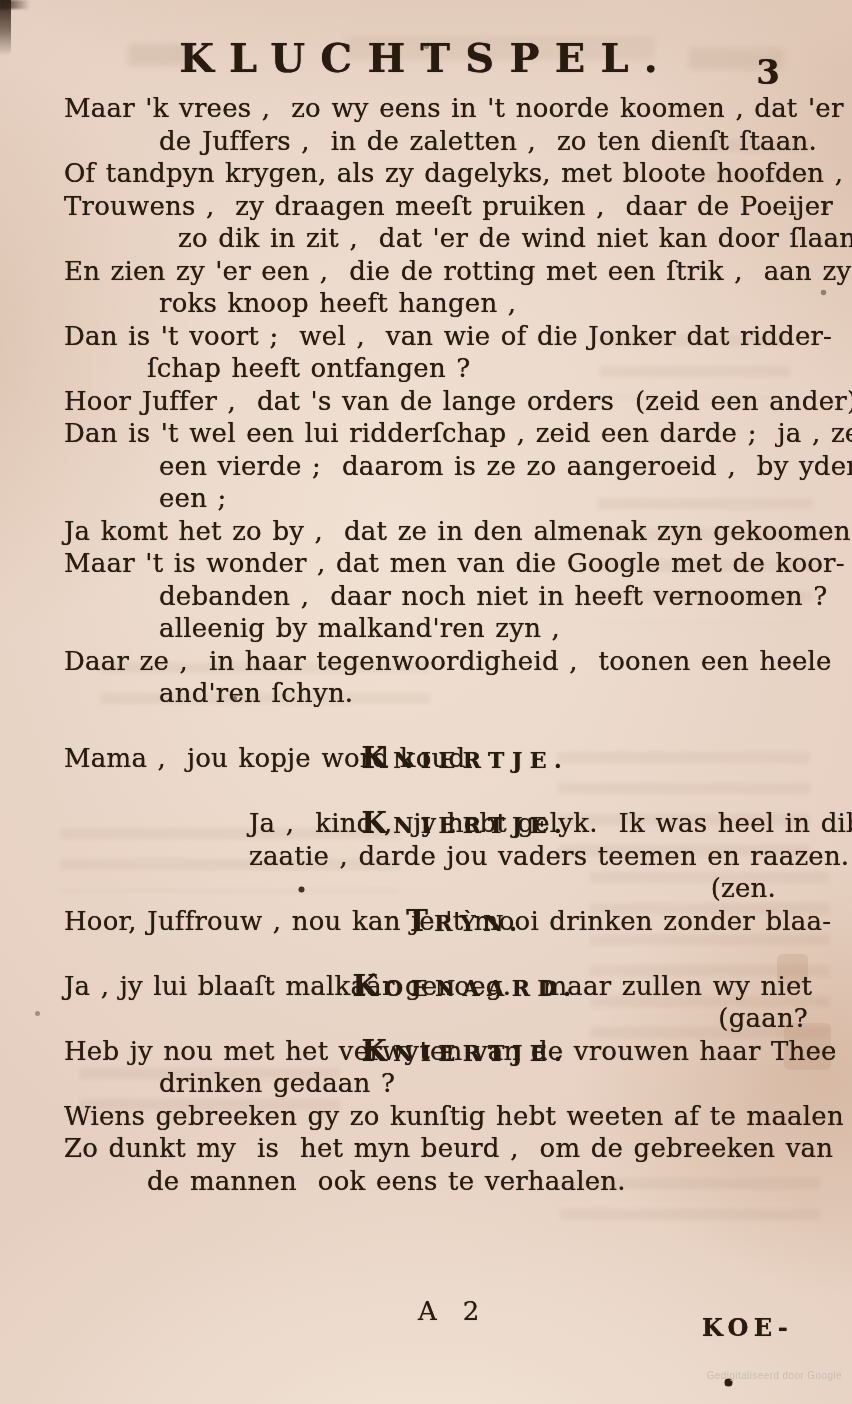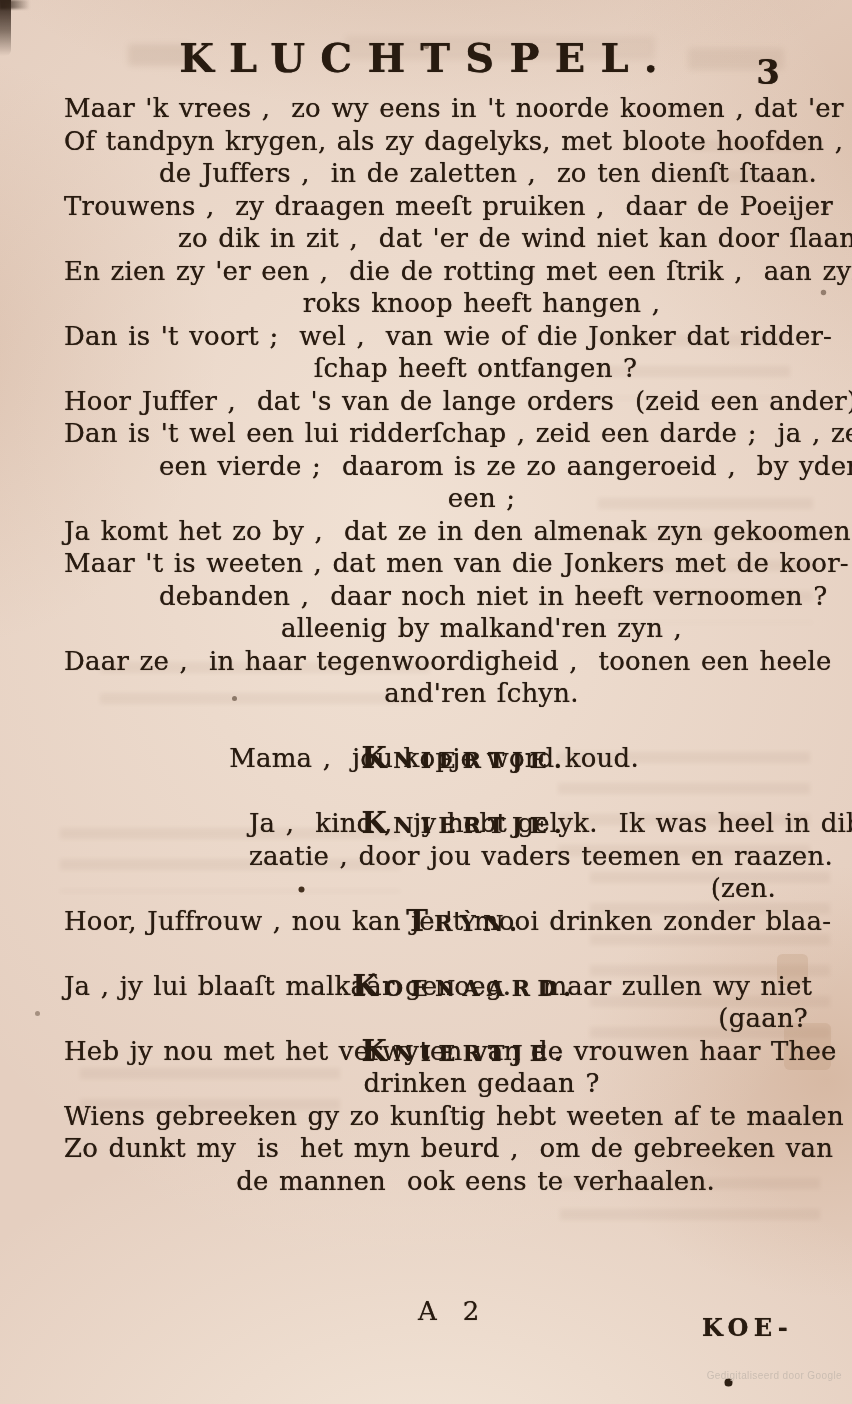--- a/index.html
+++ b/index.html
@@ -27,21 +27,21 @@
     font-size:40px;font-weight:bold;letter-spacing:.38em;white-space:pre;
   }
   .pagenum{
     position:absolute;top:18px;right:72px;
     font-size:34px;font-weight:bold;
   }
   
   .textblock{position:absolute;left:64px;top:92px;width:740px;}
   .line{
     position:relative;height:32.5px;line-height:32.5px;
-    font-size:26px;white-space:pre;letter-spacing:.2px;word-spacing:2px;text-align:center;
+    font-size:26px;white-space:pre;letter-spacing:.2px;word-spacing:2px;
   }
   .i1{padding-left:95px;}
   .i1b{padding-left:83px;}
   .i2{padding-left:114px;}
   .i3{padding-left:185px;}
   .speaker-row{text-align:center;}
   .speaker{
     display:inline-block;font-size:22px;font-weight:600;
     letter-spacing:.34em;white-space:pre;
   }
@@ -115,49 +115,49 @@
   <div class="edge-mark2"></div>
   <div class="specks"></div>
 
   <div class="header">
     <div class="title ink">KLUCHTSPEL.</div>
     <div class="pagenum ink">3</div>
   </div>
 
   <div class="textblock">
     <div class="line ink">Maar 'k vrees ,  zo wy eens in 't noorde koomen , dat 'er</div>
+    <div class="line ink i1">de Juffers ,  in de zaletten ,  zo ten dienſt ſtaan.</div>
     <div class="line ink">Of tandpyn krygen, als zy dagelyks, met bloote hoofden ,</div>
-    <div class="line ink i1">de Juffers ,  in de zaletten ,  zo ten dienſt ſtaan.</div>
     <div class="line ink">Trouwens ,  zy draagen meeſt pruiken ,  daar de Poeijer</div>
     <div class="line ink i2">zo dik in zit ,  dat 'er de wind niet kan door ſlaan.</div>
     <div class="line ink">En zien zy 'er een ,  die de rotting met een ſtrik ,  aan zyn</div>
     <div class="line ink i1">roks knoop heeft hangen ,</div>
     <div class="line ink">Dan is 't voort ;  wel ,  van wie of die Jonker dat ridder-</div>
     <div class="line ink i1b">ſchap heeft ontfangen ?</div>
     <div class="line ink">Hoor Juffer ,  dat 's van de lange orders  (zeid een ander)</div>
     <div class="line ink">Dan is 't wel een lui ridderſchap , zeid een darde ;  ja , zeid</div>
     <div class="line ink i1">een vierde ;  daarom is ze zo aangeroeid ,  by yder</div>
     <div class="line ink i1">een ;</div>
     <div class="line ink">Ja komt het zo by ,  dat ze in den almenak zyn gekoomen.</div>
-    <div class="line ink">Maar 't is weeten , dat men van die Jonkers met de koor-</div>
+    <div class="line ink">Maar 't is wonder , dat men van die Google met de koor-</div>
     <div class="line ink i1">debanden ,  daar noch niet in heeft vernoomen ?</div>
     <div class="line ink i1">alleenig by malkand'ren zyn ,</div>
     <div class="line ink">Daar ze ,  in haar tegenwoordigheid ,  toonen een heele</div>
     <div class="line ink i1">and'ren ſchyn.</div>
 
     <div class="line speaker-row">
       <span class="speaker ink">KNIERTJE.</span>
     </div>
     <div class="line ink">Mama ,  jou kopje word koud.</div>
 
     <div class="line speaker-row">
       <span class="speaker ink">KNIERTJE.</span>
     </div>
     <div class="line ink i3">Ja ,  kind ,  jy hebt gelyk.  Ik was heel in dibbe-</div>
-    <div class="line ink" style="padding-left:185px;">zaatie , door jou vaders teemen en raazen.</div>
+    <div class="line ink" style="padding-left:185px;">zaatie , darde jou vaders teemen en raazen.</div>
 
     <div class="line speaker-row">
       <span class="speaker ink">TRỲN.</span>
       <span class="aside aside-zen ink">(zen.</span>
     </div>
     <div class="line ink">Hoor, Juffrouw , nou kan je 't mooi drinken zonder blaa-</div>
 
     <div class="line speaker-row">
       <span class="speaker ink">KOENAARD.</span>
     </div>

